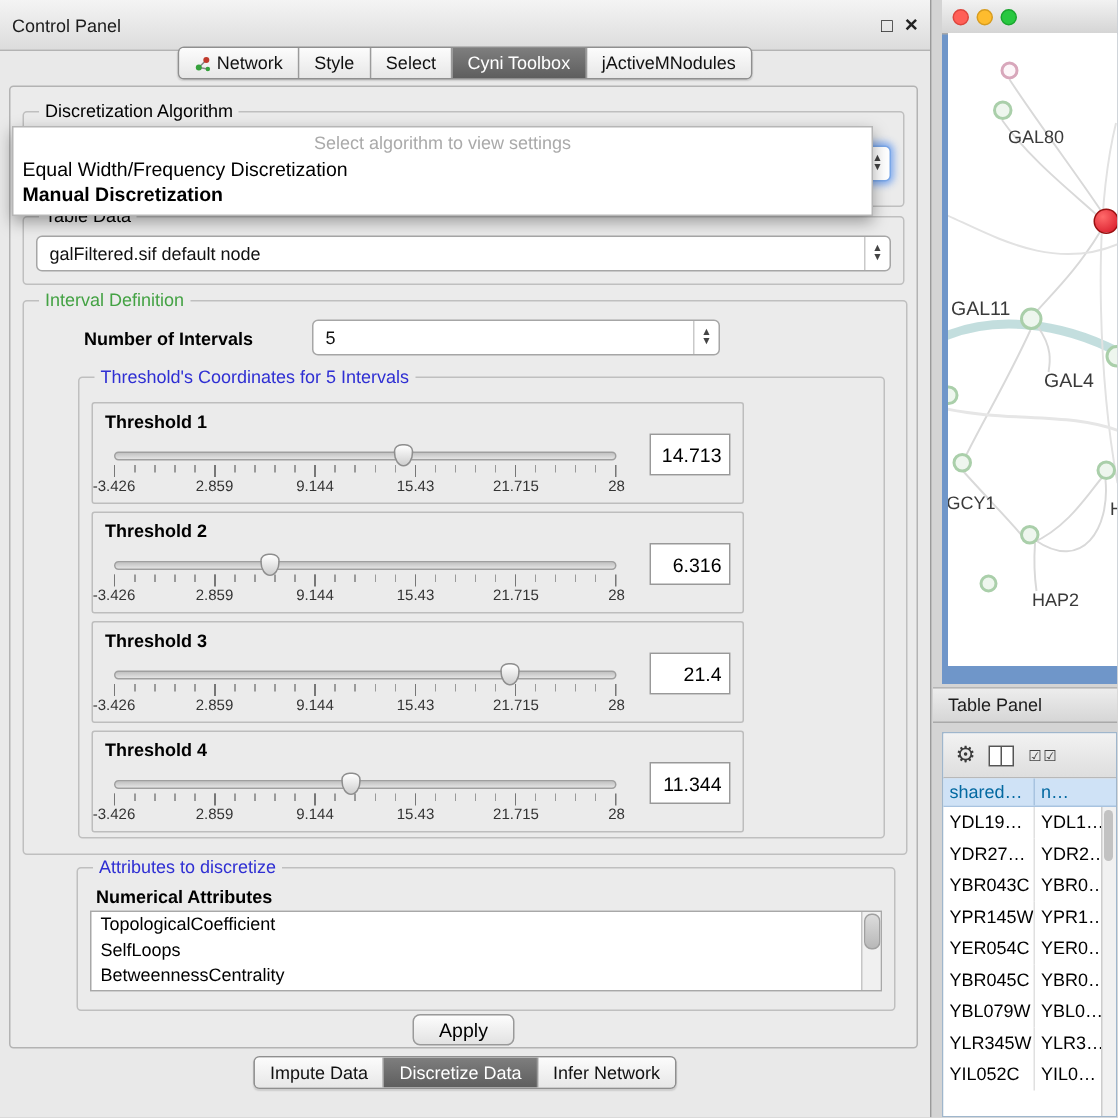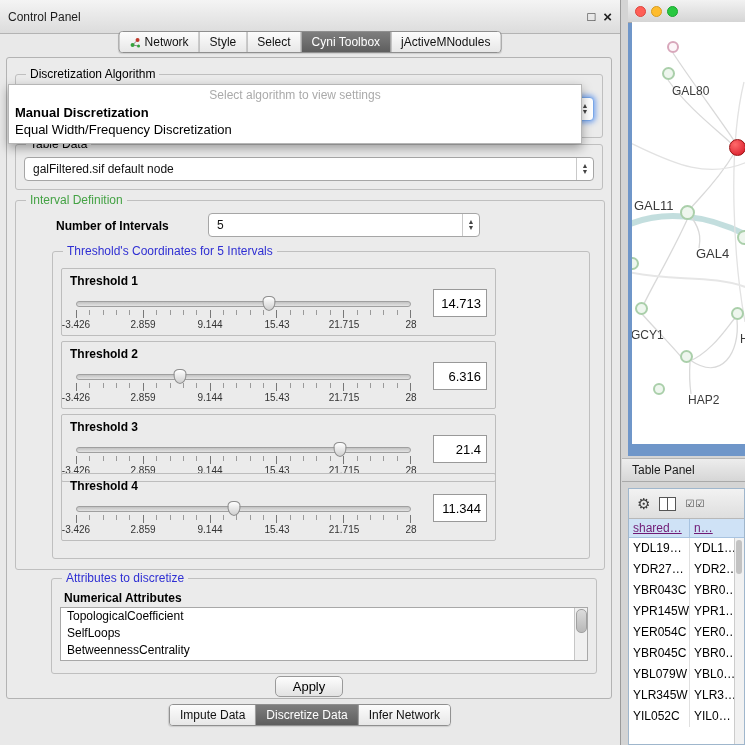--- a/index.html
+++ b/index.html
@@ -58,21 +58,21 @@
   .slider{position:absolute;left:14px;right:84px;top:32px;}
   .track{position:relative;height:4px;background:linear-gradient(#c2c2c2,#e3e3e3);border:1px solid #9f9f9f;border-radius:3px;}
   .thumb{position:absolute;top:-6px;width:13px;height:15px;background:linear-gradient(#ffffff,#cfcfcf);border:1px solid #8e8e8e;border-radius:6px 6px 7px 7px / 5px 5px 10px 10px;transform:translateX(-50%);box-sizing:border-box;}
   .ticks{height:8px;margin-top:3px;border-right:1px solid #777;
     background-image:repeating-linear-gradient(to right,#777 0,#777 1px,transparent 1px,transparent 20%),
                      repeating-linear-gradient(to right,#9a9a9a 0,#9a9a9a 1px,transparent 1px,transparent 4%);
     background-size:100% 8px,100% 5px;background-repeat:no-repeat,no-repeat;}
   .ticklabels{position:relative;height:12px;margin-top:1px;}
   .ticklabels span{position:absolute;top:0;font-size:10px;color:#333;transform:translateX(-50%);white-space:nowrap;}
 
-  #tp0{top:16px;} #tp1{top:89px;} #tp2{top:162px;} #tp3{top:221px;}
+  #tp0{top:16px;} #tp1{top:89px;} #tp2{top:162px;} #tp3{top:235px;}
 
   
   #attr-group{left:44px;top:520px;width:546px;height:96px;}
   #attr-label{position:absolute;left:12px;top:12px;font-size:12px;font-weight:bold;color:#000;}
   #attr-list{position:absolute;left:8px;right:8px;top:28px;height:52px;background:#fff;border:1px solid #a8a8a8;overflow:hidden;}
   #attr-list .item{font-size:12px;line-height:17px;padding-left:6px;color:#000;white-space:nowrap;}
   #attr-list .vscroll{position:absolute;right:0;top:0;bottom:0;width:12px;background:#f0f0f0;border-left:1px solid #c6c6c6;}
   #attr-list .vthumb{position:absolute;top:1px;left:1px;width:9px;height:22px;background:linear-gradient(#dcdcdc,#b8b8b8);border:1px solid #a0a0a0;border-radius:5px;}
 
   .apply-btn{position:absolute;top:618px;left:50%;transform:translateX(-50%);min-width:68px;height:21px;font-family:"Liberation Sans",sans-serif;font-size:13px;background:linear-gradient(#fdfdfd,#e2e2e2);border:1px solid #9a9a9a;border-radius:5px;color:#000;text-align:center;}
@@ -95,21 +95,21 @@
   .tablepanel-bar .bar-title{font-size:12px;color:#1c1c1c;padding-left:10px;}
 
   .table-window{position:absolute;left:628px;top:488px;width:117px;height:257px;background:#fff;border:1px solid #9fb6cc;box-sizing:border-box;}
   .tw-toolbar{position:absolute;left:0;top:0;right:0;height:30px;background:linear-gradient(#f2f2f2,#dedede);border-bottom:1px solid #b8b8b8;display:flex;align-items:center;gap:9px;padding:0 8px;box-sizing:border-box;}
   .gear{font-size:15px;color:#3c3c3c;line-height:15px;}
   .cols-icon{width:15px;height:12px;border:1px solid #555;display:flex;box-sizing:content-box;background:#fff;}
   .cols-icon b{flex:1;border-right:1px solid #555;}
   .cols-icon b:last-child{border-right:none;}
   .checks{font-size:10px;color:#444;letter-spacing:1px;}
   .tw-header{position:absolute;left:0;top:30px;right:0;height:19px;display:flex;background:#cfe2f6;border-bottom:1px solid #a8c3e0;box-sizing:border-box;}
-  .tw-header .hc{font-size:12px;color:#701a75;line-height:19px;padding-left:4px;box-sizing:border-box;white-space:nowrap;overflow:hidden;text-decoration:underline;}
+  .tw-header .hc{font-size:12px;color:#0369a1;line-height:19px;padding-left:4px;box-sizing:border-box;white-space:nowrap;overflow:hidden;}
   .tw-header .hc.c1{width:61px;border-right:1px solid #a8c3e0;background:#cfe2f6;}
   .tw-header .hc.c2{flex:1;}
   .tw-body{position:absolute;left:0;top:49px;right:0;bottom:0;overflow:hidden;background:#fff;}
   .trow{display:flex;height:21px;}
   .trow .tc{font-size:12px;color:#000;line-height:21px;padding-left:4px;box-sizing:border-box;white-space:nowrap;overflow:hidden;}
   .trow .tc.c1{width:61px;border-right:1px solid #e0e0e0;}
   .trow .tc.c2{flex:1;}
   .tw-scroll{position:absolute;right:0;top:49px;bottom:0;width:9px;background:#f1f1f1;border-left:1px solid #cccccc;}
   .tw-scroll .vthumb{position:absolute;top:2px;left:1px;width:6px;height:34px;background:#c2c2c2;border-radius:3px;}
 </style>
@@ -279,22 +279,22 @@
               <div class="vthumb"></div>
             </div>
         </div>
       </div>
 
       <button class="apply-btn">Apply</button>
     </div>
 
     <div class="popup">
       <div class="popup-ph">Select algorithm to view settings</div>
+      <div class="popup-opt">Equal Width/Frequency Discretization</div>
       <div class="popup-opt bold">Manual Discretization</div>
-      <div class="popup-opt">Equal Width/Frequency Discretization</div>
     </div>
 
     <div class="bottom-tabs seg">
       <div class="tab">
           <span>Impute Data</span>
         </div>
       <div class="tab selected">
           <span>Discretize Data</span>
         </div>
       <div class="tab">

